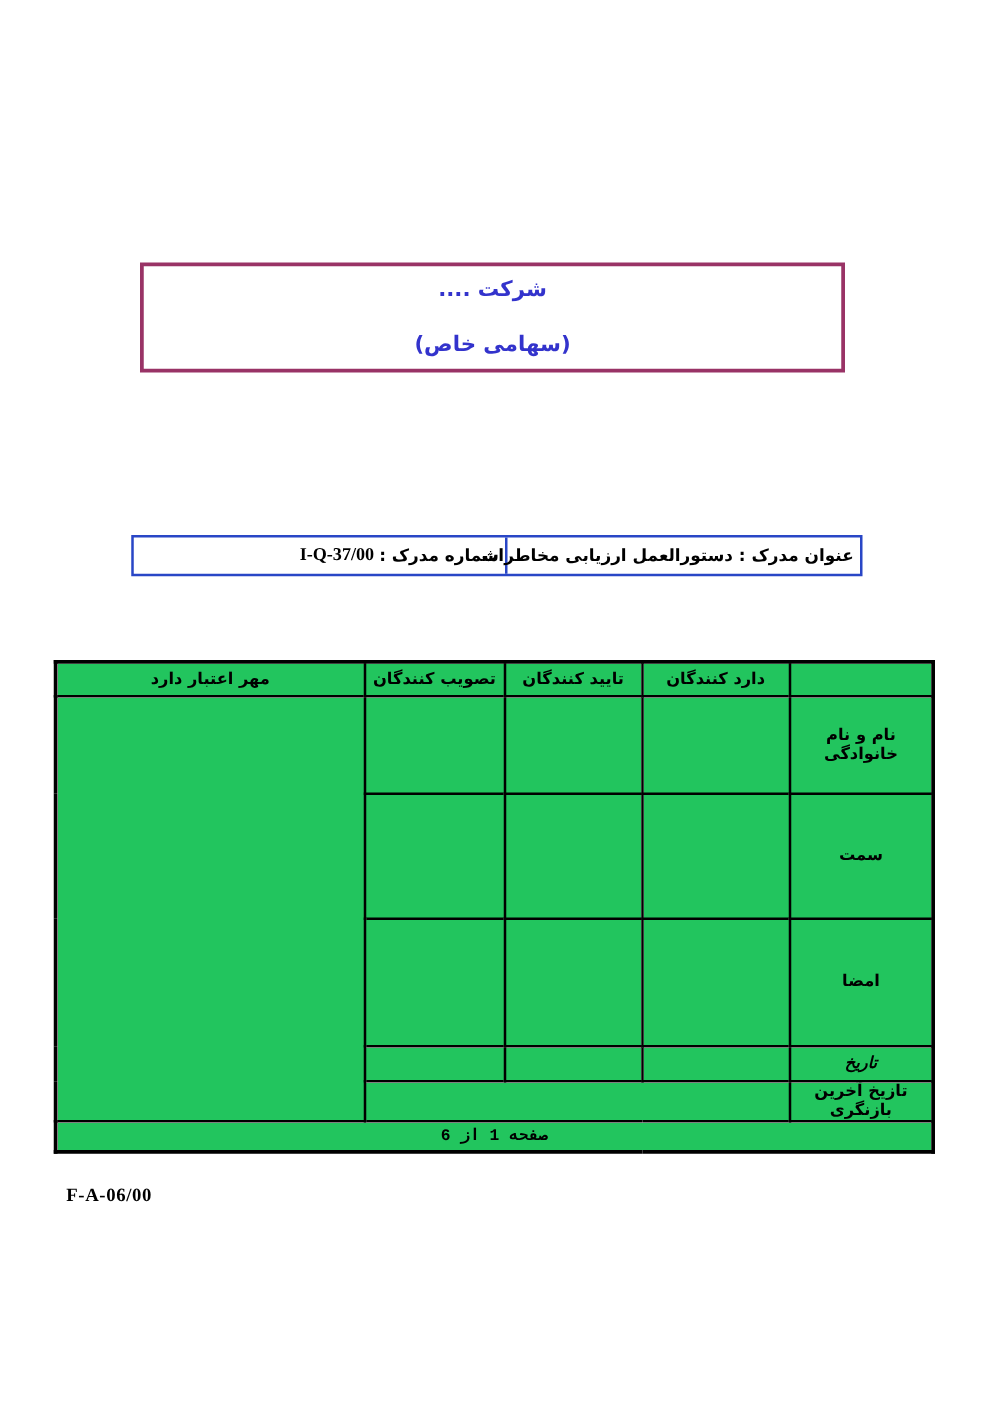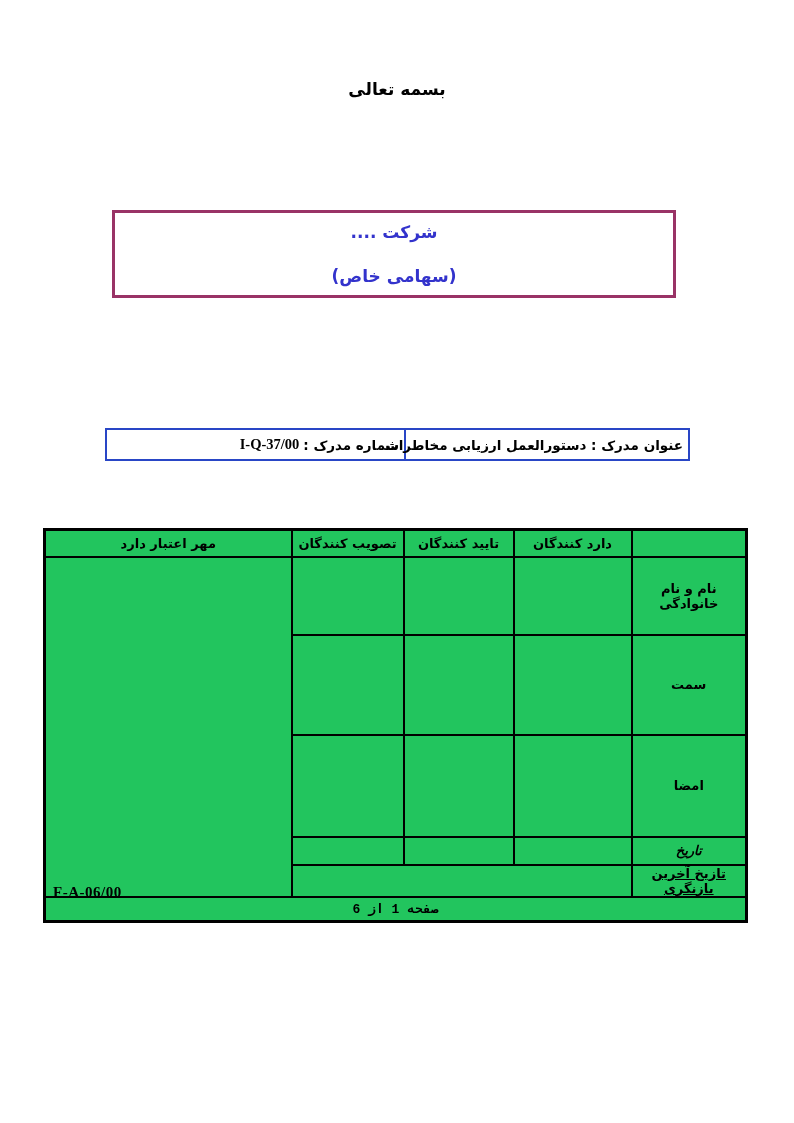--- a/index.html
+++ b/index.html
@@ -57,41 +57,40 @@
     padding: 0 3px;
     background: #22c55e;
     overflow: hidden;
   }
   td.gray { background: #D9D9D9; }
   tr.r0 { height: 27px; }
   tr.r1 { height: 78px; }
   tr.r2 { height: 100px; }
   tr.r3 { height: 102px; }
   tr.r4 { height: 28px; font-style: italic; }
-  tr.r5 { height: 24px; text-decoration: underline; }
+  tr.r5 { height: 24px; }
   tr.r6 { height: 25px; }
   td.lbl-name { font-size: 12.5px; }
   td.lbl-date { text-align: right; padding-right: 7px; font-size: 12.5px; }
   td.lbl-rev { font-size: 10.5px; }
   td.page-row { font-size: 13px; font-family: Liberation Mono, monospace; }
 
   
   .footer-code {
-    position: absolute; left: 53px; top: 884px;
+    position: absolute; left: 53px; top: 949px;
     font-family: "Liberation Serif", serif;
     font-weight: bold; font-size: 15px; letter-spacing: 0.5px;
     direction: ltr;
   }
 </style>
 </head>
 <body>
 
 <div class="page">
 
-  <div class="bismillah">بسمه تعالی</div>
 
   <div class="company-box">
     <div class="company-line">شرکت ....</div>
     <div class="company-line">(سهامی خاص)</div>
   </div>
 
   <div class="doc-info">
     <div class="cell cell-title">عنوان مدرک : دستورالعمل ارزیابی مخاطرات</div>
     <div class="cell cell-number">
       <span>شماره مدرک :</span>

